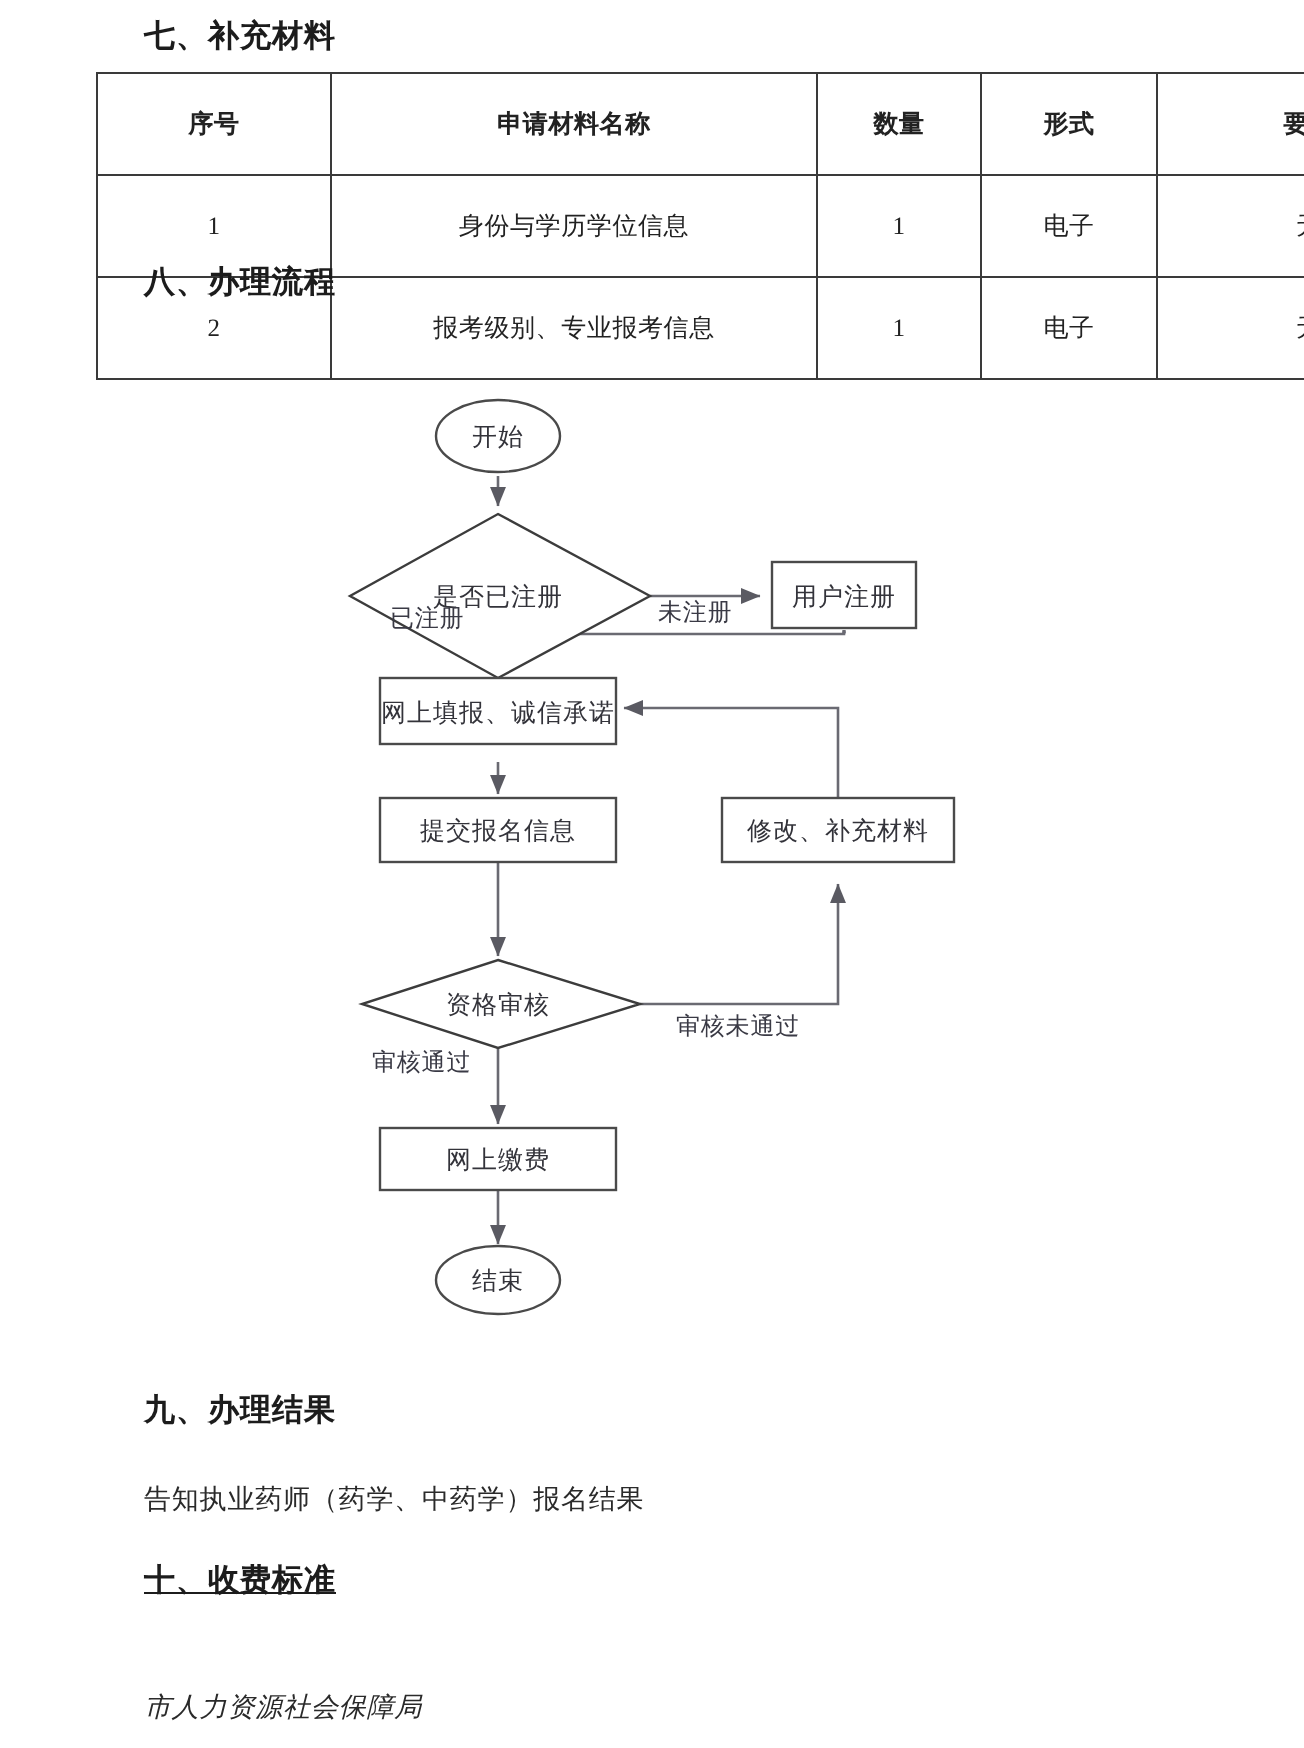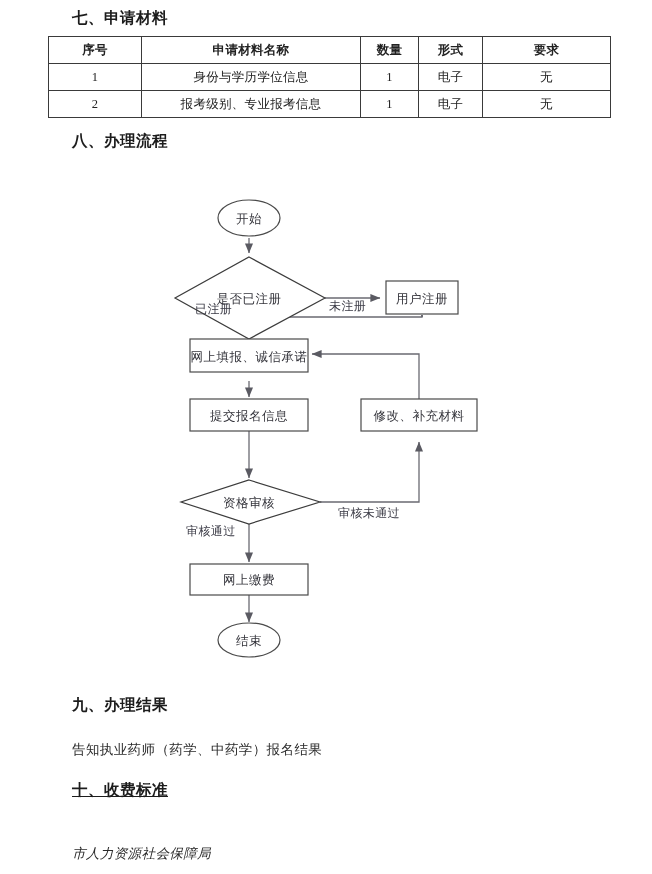--- a/index.html
+++ b/index.html
@@ -25,21 +25,21 @@
 
   
   .mat-table{
     position:absolute;left:48px;top:36px;width:557px;
     border-collapse:collapse;table-layout:fixed;
   }
   .mat-table td,.mat-table th{
     border:1px solid #3a3a3a;
     text-align:center;vertical-align:middle;
     font-family:"Liberation Serif","DejaVu Serif",serif;
-    font-size:12.5px;color:#222;height:26px;padding:0;
+    font-size:12.5px;color:#222;height:26px;padding:12px;
     letter-spacing:.3px;font-weight:normal;
   }
   .mat-table th{font-weight:bold;}
   .c0{width:92px;}
   .c1{width:218px;}
   .c2{width:57px;margin-top:24px;}
   .c3{width:63px;}
   .c4{width:127px;}
 
   
@@ -55,21 +55,21 @@
   }
   .shape{fill:#ffffff;stroke:#4a4a4a;stroke-width:1.2;}
   .shape-d{fill:#ffffff;stroke:#3c3c3c;stroke-width:1.2;}
   .conn{stroke:#6a6a72;stroke-width:1.3;fill:none;}
 </style>
 </head>
 <body>
 
 <div class="page">
 
-  <div class="heading" style="top:8px;">七、申请材料</div>
+  <div class="heading" style="top:8px;">七、补充材料</div>
 
   <table class="mat-table">
     <thead>
       <tr>
         <th class="c0">序号</th>
         <th class="c1">申请材料名称</th>
         <th class="c2">数量</th>
         <th class="c3">形式</th>
         <th class="c4">要求</th>
       </tr>

